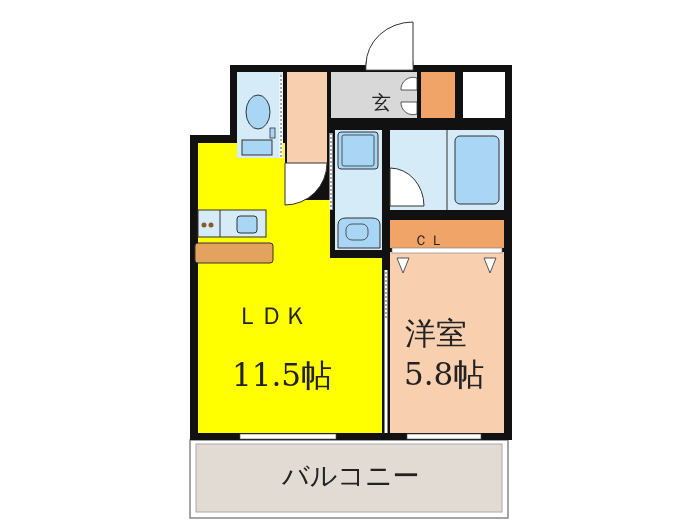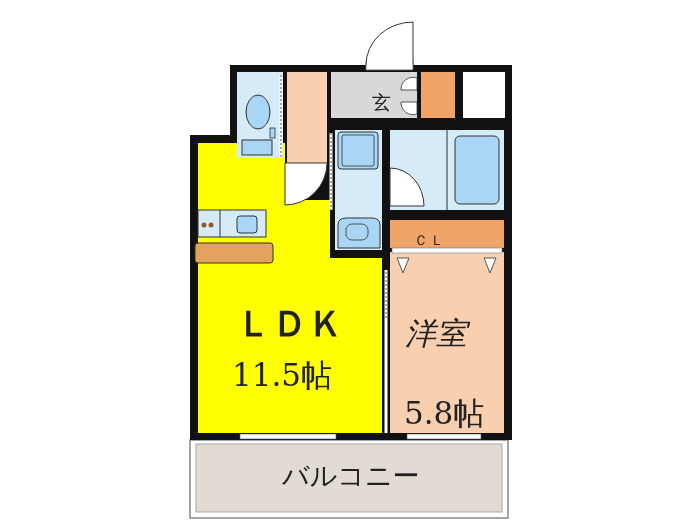--- a/index.html
+++ b/index.html
@@ -70,17 +70,17 @@
 
   <line x1="386" y1="270" x2="386" y2="433" stroke="#fff" stroke-width="3"></line>
   <line x1="386" y1="272" x2="386" y2="320" stroke="#555" stroke-width="1" stroke-dasharray="2,2"></line>
 
   <rect x="240" y="434" width="96" height="5" fill="#fff" stroke="#555" stroke-width="0.6"></rect>
   <rect x="407" y="434" width="74" height="5" fill="#fff" stroke="#555" stroke-width="0.6"></rect>
 </svg>
 
 <div class="lbl" style="left:372px;top:90px;font-size:19px;">玄</div>
 <div class="lbl" style="left:414px;top:232px;font-size:14px;letter-spacing:2px;">ＣＬ</div>
-<div class="lbl" style="left:236px;top:300px;font-size:36px;font-weight:bold;">ＬＤＫ</div>
+<div class="lbl" style="left:236px;top:300px;font-size:24px;">ＬＤＫ</div>
 <div class="lbl" style="left:232px;top:355px;font-size:31px;">11.5帖</div>
-<div class="lbl" style="left:405px;top:313px;font-size:31px;font-style:italic;">洋室</div>
-<div class="lbl" style="left:404px;top:354px;font-size:31px;margin-top:39px;">5.8帖</div>
+<div class="lbl" style="left:405px;top:313px;font-size:31px;">洋室</div>
+<div class="lbl" style="left:404px;top:354px;font-size:31px;">5.8帖</div>
 <div class="lbl" style="left:282px;top:458px;font-size:27px;">バルコニー</div>
 
 </body></html>

